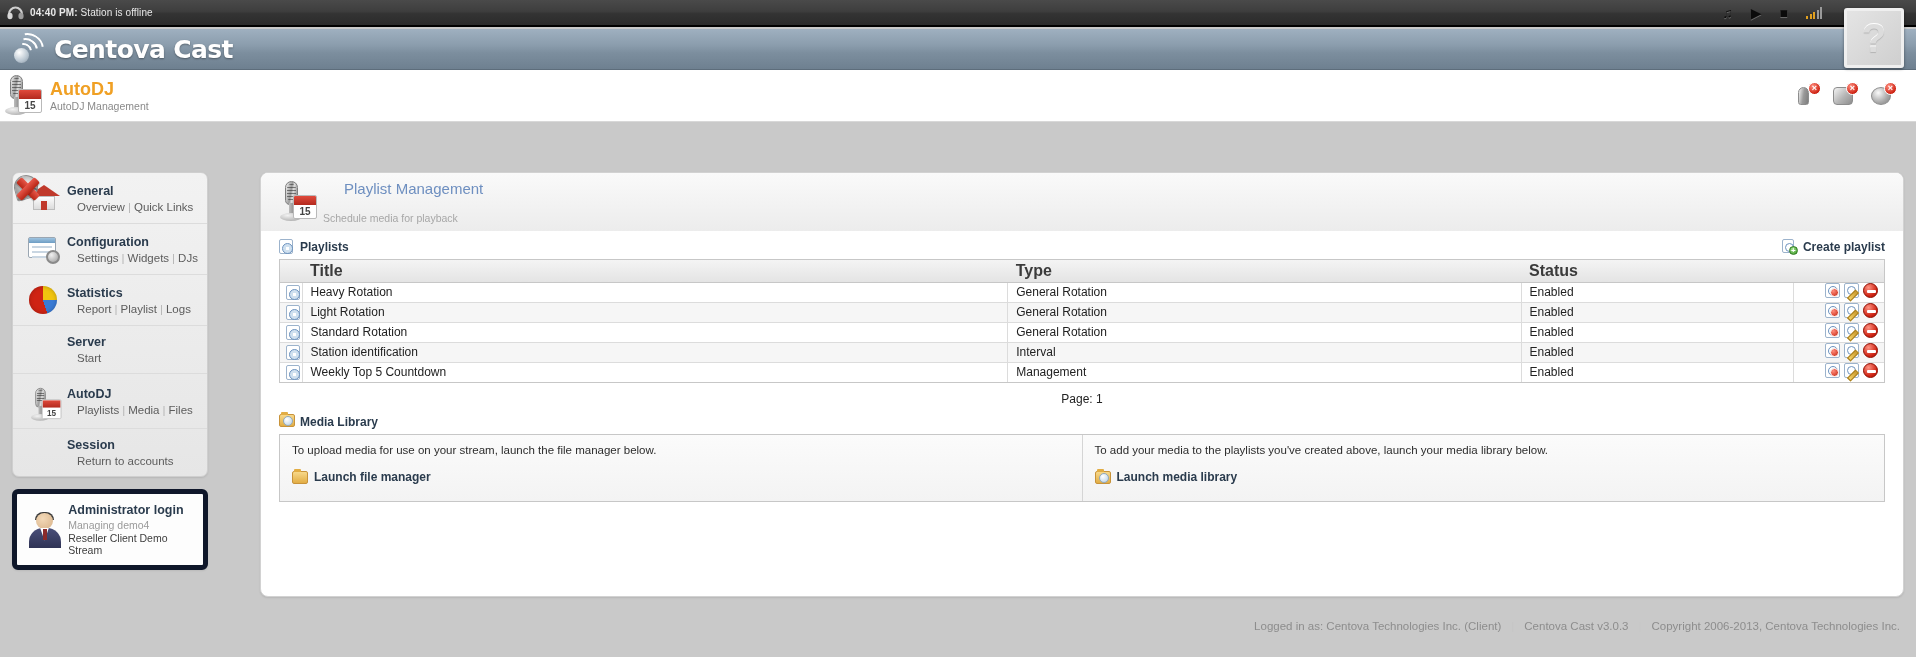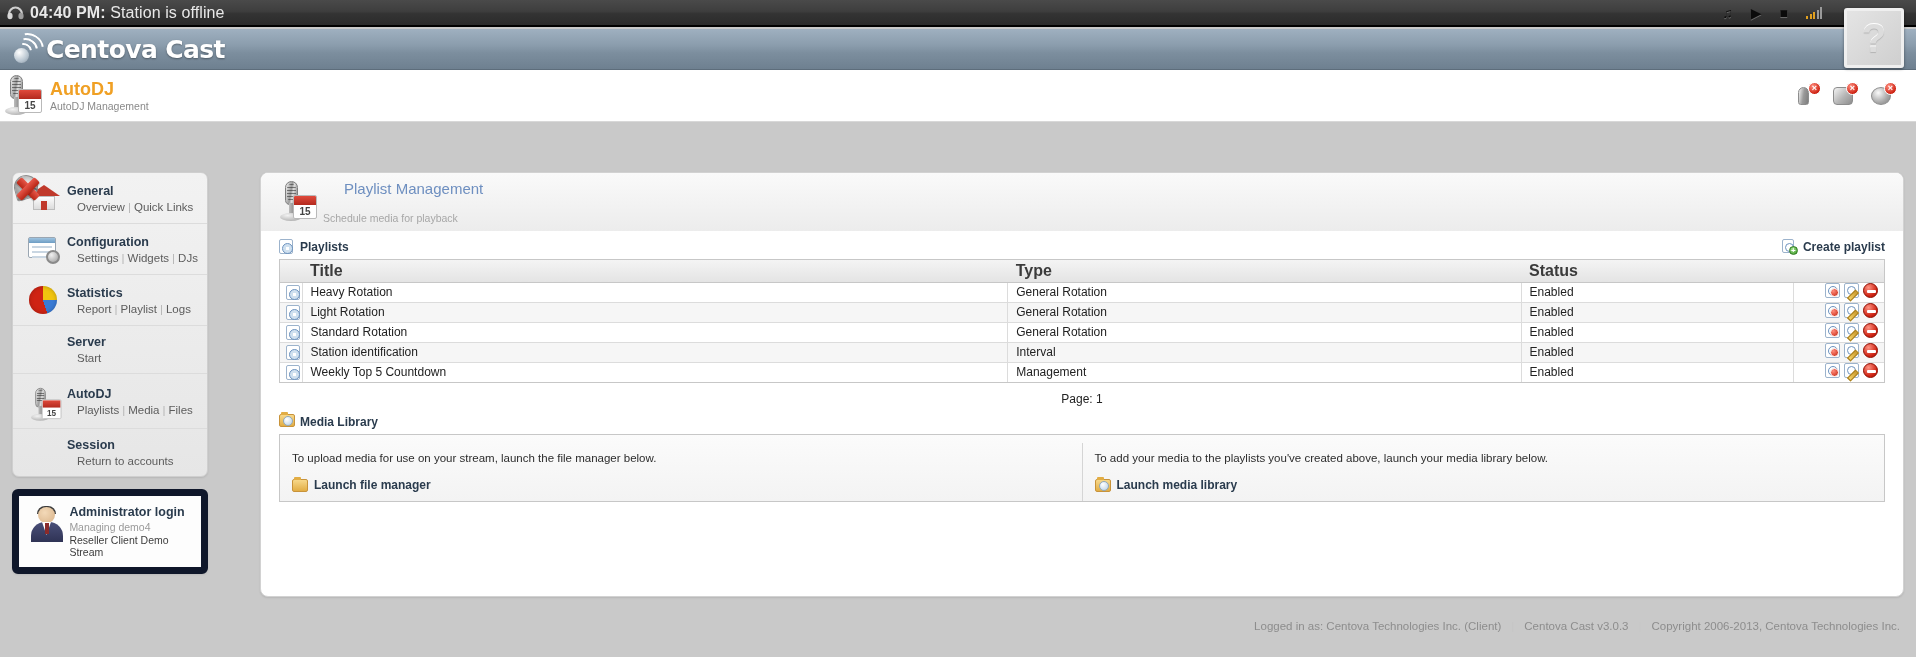--- a/index.html
+++ b/index.html
@@ -14,21 +14,21 @@
   }
 
   
   #topbar{
     position:absolute; left:0; top:0; width:1916px; height:27px;
     background:linear-gradient(to bottom,#4a4a4a 0%,#3e3e3e 45%,#333 55%,#2b2b2b 100%);
     border-bottom:2px solid #000;
     display:flex; align-items:center;
   }
   #topbar .hp{ width:30px; display:flex; justify-content:center; align-items:center; }
-  #topbar .status{ color:#e8e8e8; font-size:16px; font-weight:bold; letter-spacing:.1px; }
+  #topbar .status{ color:#e8e8e8; font-size:10px; font-weight:bold; letter-spacing:.1px; }
   #topbar .status .msg{ font-weight:normal; }
   #topbar .right{ margin-left:auto; display:flex; align-items:center; gap:18px; padding-right:94px; }
   .tb-ico{ color:#0b0b0b; font-size:14px; line-height:1; text-shadow:0 1px 0 #6d6d6d; cursor:pointer; }
   .bars{ display:flex; align-items:flex-end; gap:1.5px; height:12px; }
   .bars i{ display:block; width:2px; background:#e0a020; }
   .bars i:nth-child(1){height:3px;background:#e0a020}
   .bars i:nth-child(2){height:5px;background:#e0a020}
   .bars i:nth-child(3){height:7px;background:#e0a020}
   .bars i:nth-child(4){height:9px;background:#9a9a9a}
   .bars i:nth-child(5){height:12px;background:#9a9a9a}
@@ -54,21 +54,21 @@
   #brand .logo{ margin-left:12px; width:34px; height:34px; position:relative; }
   #brand .logo .ball{
     position:absolute; left:2px; bottom:3px; width:15px; height:15px; border-radius:50%;
     background:radial-gradient(circle at 35% 30%,#fff,#b9c6d1 60%,#8694a1);
   }
   #brand .logo .w{ position:absolute; border:2.5px solid #fff; border-color:#fff transparent transparent transparent; border-radius:50%; }
   #brand .logo .w1{ left:3px; bottom:6px; width:17px; height:17px; transform:rotate(35deg); }
   #brand .logo .w2{ left:1px; bottom:3px; width:25px; height:25px; transform:rotate(35deg); }
   #brand .logo .w3{ left:-1px; bottom:0px; width:33px; height:33px; transform:rotate(35deg); }
   #brand .name{
-    color:#fff; font-size:25px; letter-spacing:-.6px;
+    margin-left:8px; color:#fff; font-size:25px; letter-spacing:-.6px;
     font-family:"DejaVu Sans", sans-serif; font-weight:600;
     text-shadow:0 1px 2px rgba(0,0,0,.35);
   }
 
   
   #pagehead{
     position:absolute; left:0; top:70px; width:1916px; height:52px;
     background:#fff; border-bottom:1px solid #d8d8d8;
     display:flex; align-items:center;
   }
@@ -158,22 +158,22 @@
   .xmark i:last-child{ transform:rotate(-45deg); }
   .avatar{ width:40px; height:38px; position:relative; }
   .avatar .h{ position:absolute; left:11px; top:2px; width:17px; height:16px; border-radius:50%;
     background:radial-gradient(circle at 40% 35%,#f3d9b8,#d8b288); }
   .avatar .hair{ position:absolute; left:10px; top:1px; width:19px; height:8px; border-radius:9px 9px 0 0; background:#3b3b3b; }
   .avatar .b{ position:absolute; left:4px; top:17px; width:32px; height:20px; border-radius:14px 14px 0 0;
     background:linear-gradient(to bottom,#4a4f79,#2f3355); }
   .avatar .s{ position:absolute; left:15px; top:17px; width:9px; height:13px; background:#fff; clip-path:polygon(0 0,100% 0,50% 100%); }
   .avatar .t{ position:absolute; left:18px; top:18px; width:4px; height:11px; background:#8b2b2b; }
 
-  #adminpanel{ margin-top:12px; background:#fdfdfd; border:7px solid #0f172a; border-radius:6px;
-    padding:9px 8px; display:flex; box-shadow:0 1px 2px rgba(0,0,0,.08); }
+  #adminpanel{ margin-top:12px; background:#fdfdfd; border:5px solid #0f172a; border-radius:6px;
+    padding:9px 8px; display:flex; align-items:center; box-shadow:0 1px 2px rgba(0,0,0,.08); }
   #adminpanel .atxt{ padding-left:6px; }
   #adminpanel .a1{ font-size:12.5px; font-weight:bold; color:#2a3b4d; }
   #adminpanel .a2{ font-size:10.5px; color:#9a9a9a; margin-top:2px; }
   #adminpanel .a3{ font-size:10.5px; color:#3d3d3d; margin-top:1px; }
 
   
   #content{
     position:absolute; left:260px; top:172px; width:1644px; height:425px;
     background:#fff; border:1px solid #d2d2d2; border-radius:8px;
     box-shadow:0 1px 2px rgba(0,0,0,.10); overflow:hidden;
@@ -238,21 +238,21 @@
   .abtn.edit::after{ content:""; position:absolute; right:-1px; bottom:-1px; width:10px; height:3px;
     background:linear-gradient(90deg,#f5d46a,#c9982a); transform:rotate(-45deg); border:1px solid #a87f20; }
   .abtn.del{ border-radius:50%; background:radial-gradient(circle at 35% 28%,#ff9383,#cf2414 65%,#9d1409);
     border:1px solid #8f1205; }
   .abtn.del::after{ content:""; position:absolute; left:3px; top:6px; width:9px; height:3px; background:#fff; border-radius:1px; }
 
   #pager{ text-align:center; font-size:12px; color:#222; margin:9px 0 4px 0; }
 
   
   #mlib{ margin:0 18px; border:1px solid #c7c7c7; background:linear-gradient(to bottom,#fbfbfb,#f3f3f3);
-    display:flex; height:68px;align-items:flex-end; }
+    display:flex; height:68px; }
   #mlib .col{ flex:1; padding:9px 12px; }
   #mlib .col + .col{ border-left:1px solid #d5d5d5; }
   #mlib .blurb{ font-size:11.5px; color:#2c2c2c; }
   #mlib .launch{ margin-top:14px; display:flex; align-items:center; cursor:pointer; }
   #mlib .launch .llabel{ font-size:12px; font-weight:bold; color:#2a3b4d; padding-left:6px; }
 
   
   #footer{ position:absolute; right:16px; top:620px; display:flex; align-items:center; gap:10px;
     font-size:11.5px; color:#8d8d8d; }
   #footer .vsep{ color:#c6c6c6; }

